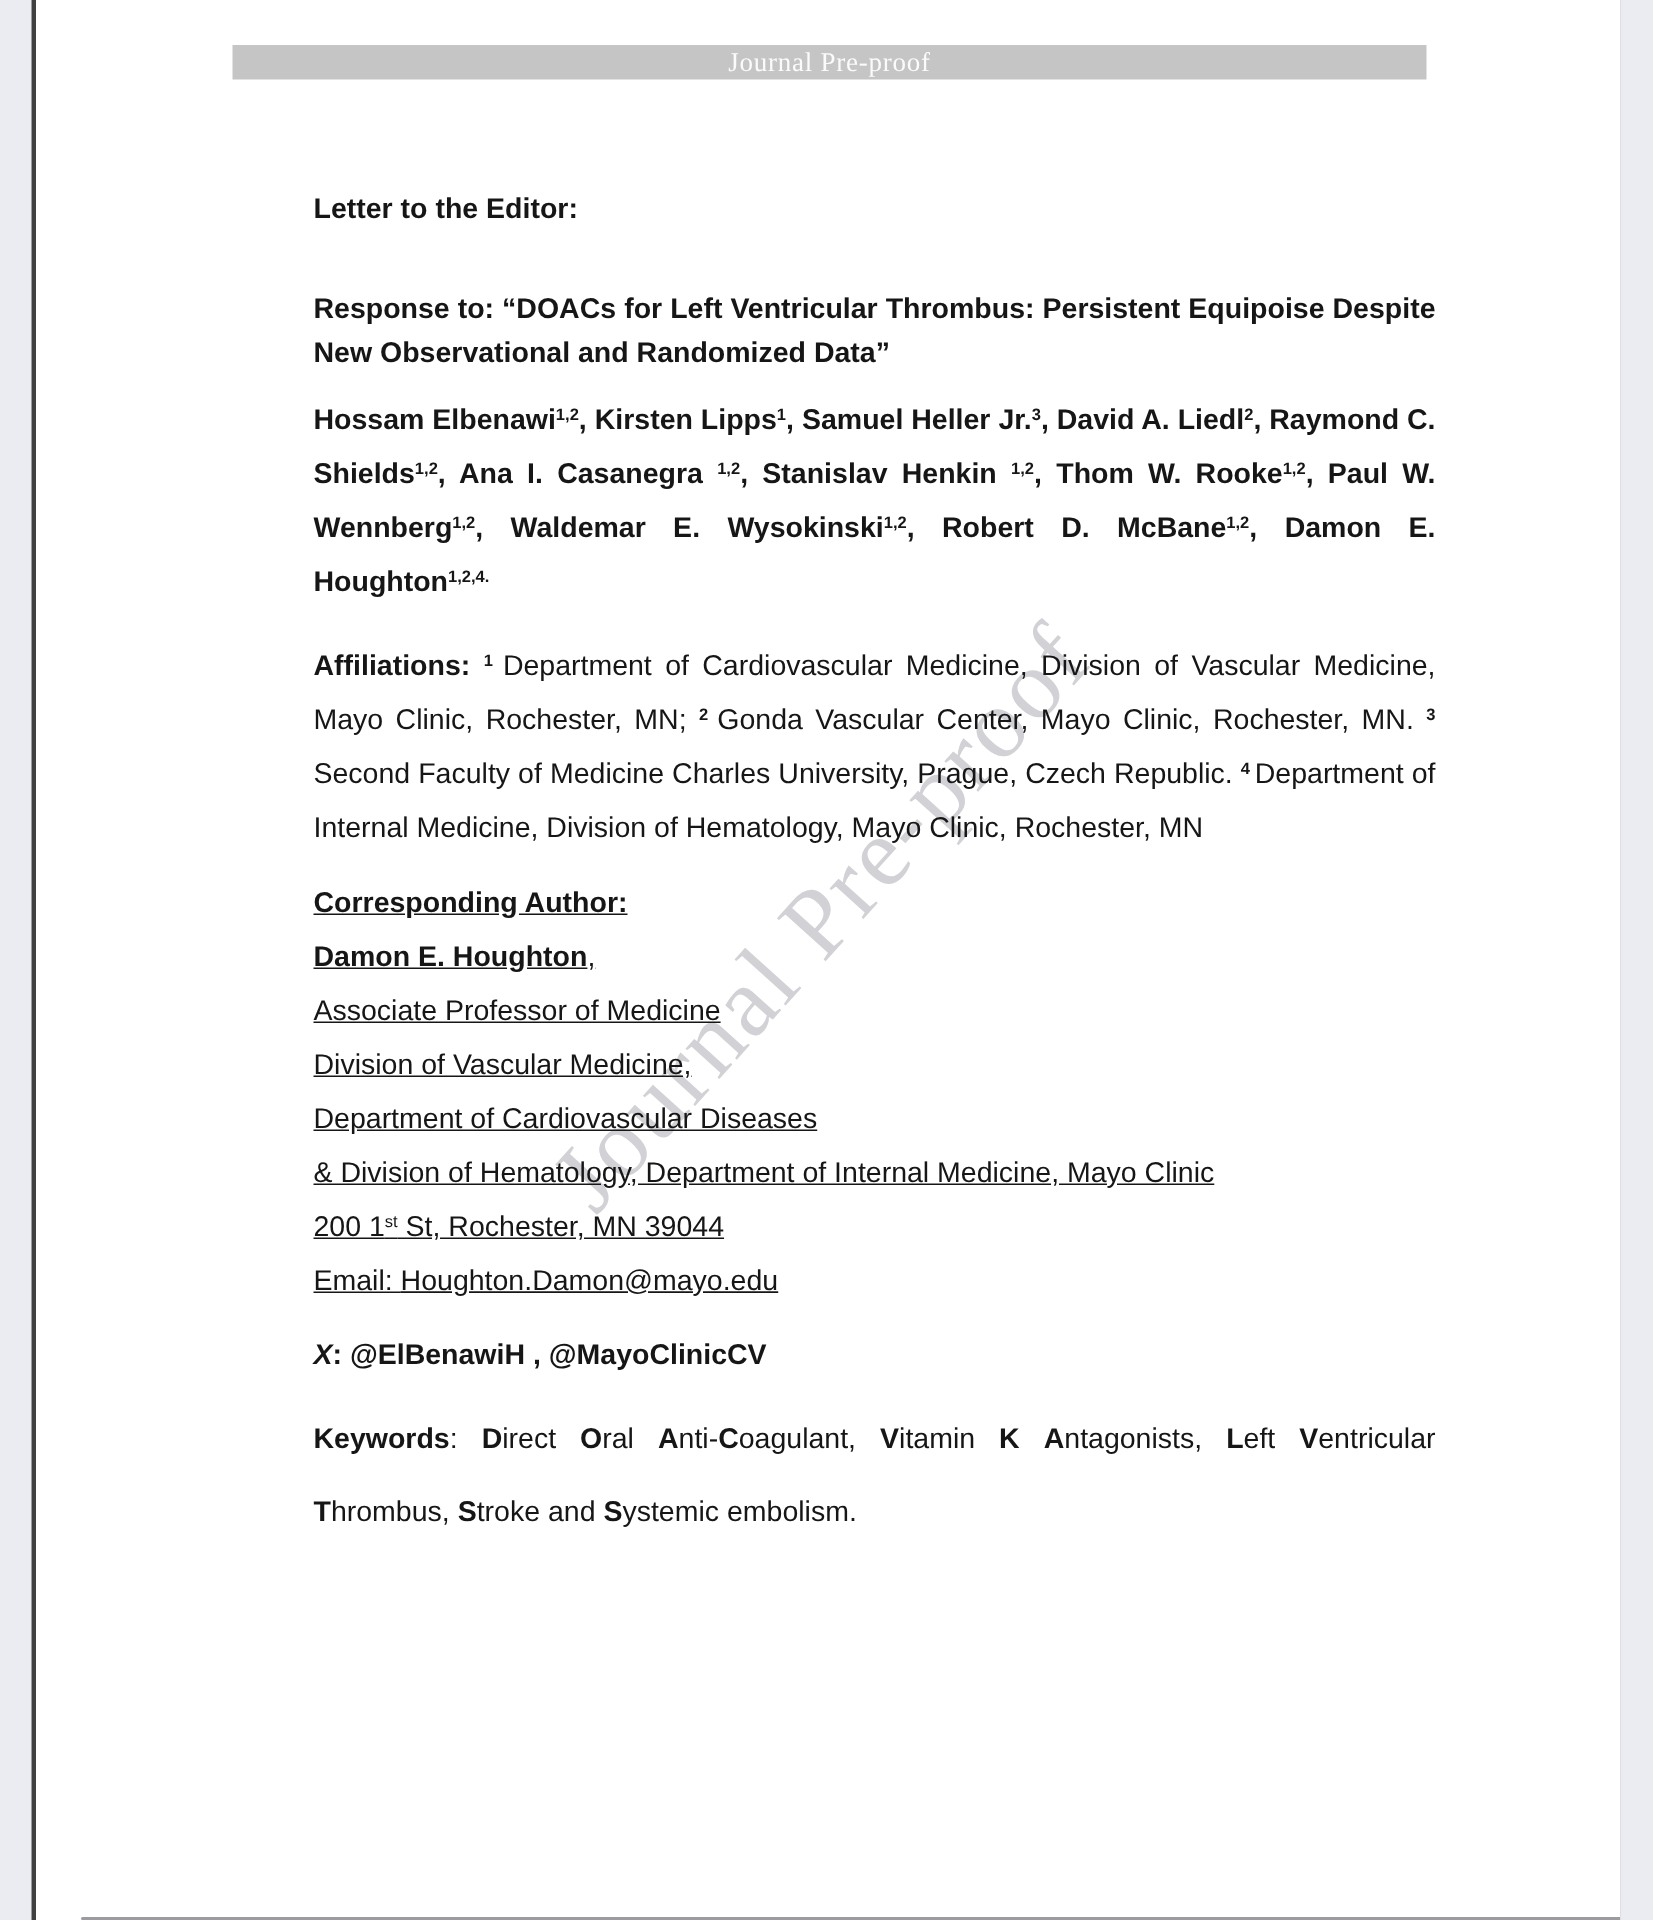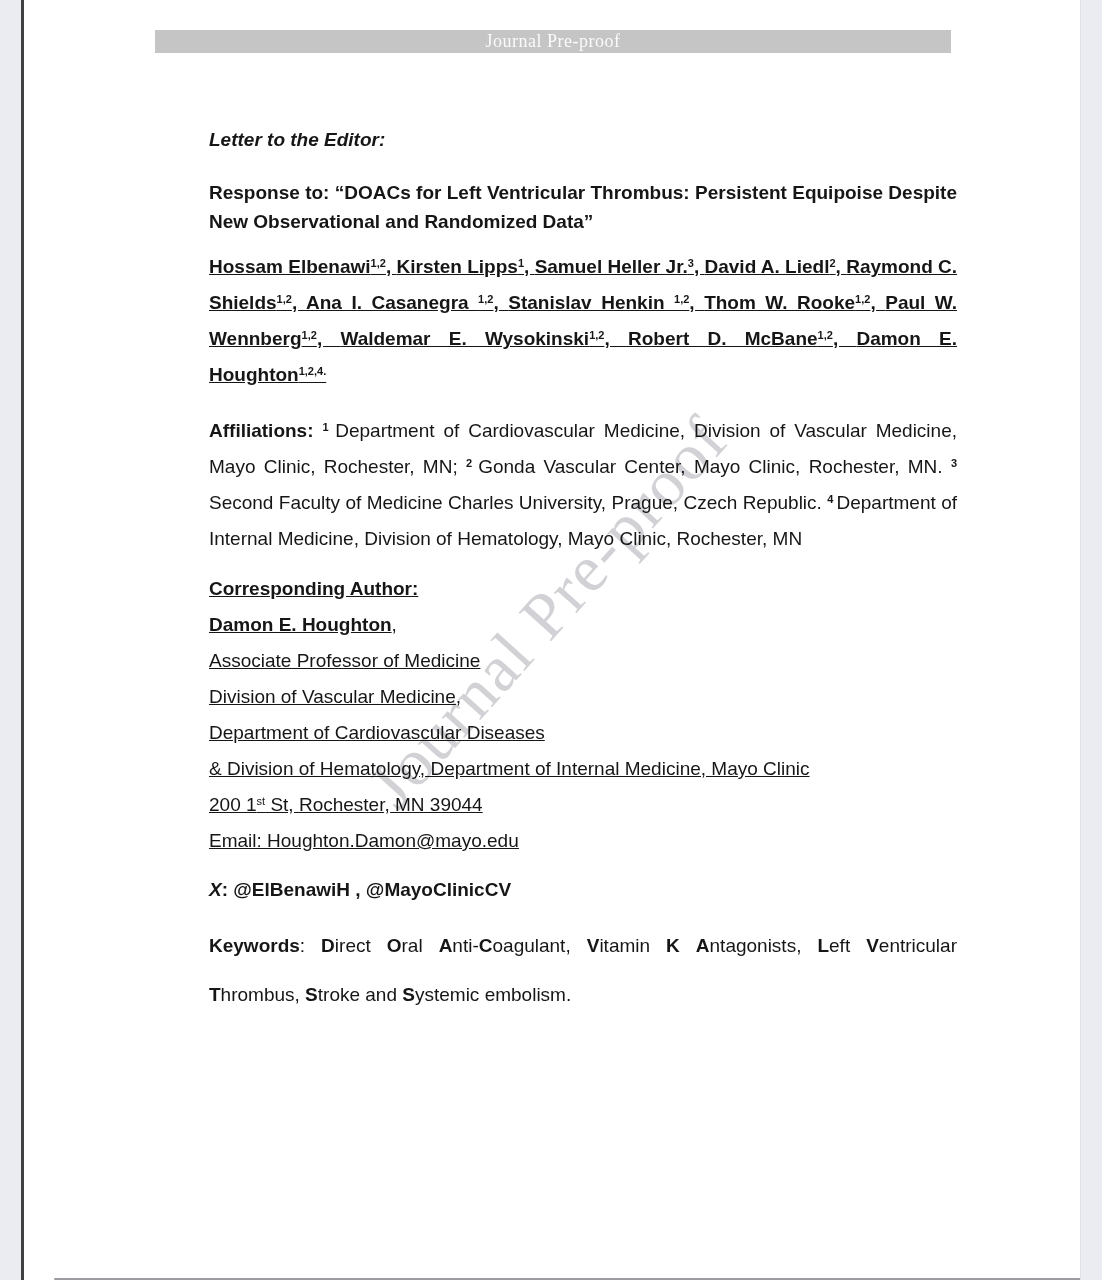--- a/index.html
+++ b/index.html
@@ -49,23 +49,23 @@
     z-index: 1;
     user-select: none;
   }
   .content {
     position: absolute; left: 185px; top: 128px;
     width: 748px;
     z-index: 2;
     font-size: 19px;
   }
   .content p { color: var(--text); }
-  .section-label { font-weight: bold; line-height: 24px; margin-bottom: 26px; font-style: italic; }
+  .section-label { font-weight: bold; line-height: 24px; margin-bottom: 40px; }
   .title { font-weight: bold; line-height: 29px; text-align: justify; margin-bottom: 13px; }
-  .authors { font-weight: bold; line-height: 36px; text-align: justify; margin-bottom: 20px; text-decoration: underline; }
+  .authors { font-weight: bold; line-height: 36px; text-align: justify; margin-bottom: 20px; }
   .affiliations { line-height: 36px; text-align: justify; margin-bottom: 14px; }
   .cor-line { line-height: 36px; text-decoration: underline; }
   .x-line { line-height: 30px; margin-top: 16px; }
   .stats { line-height: 30px; margin-top: 62px; white-space: pre-wrap; }
   .keywords { line-height: 49px; text-align: justify; margin-top: 16px; }
   .b { font-weight: bold; }
   .i { font-style: italic; }
   .u { text-decoration: underline; }
   sup {
     font-size: 0.58em;

